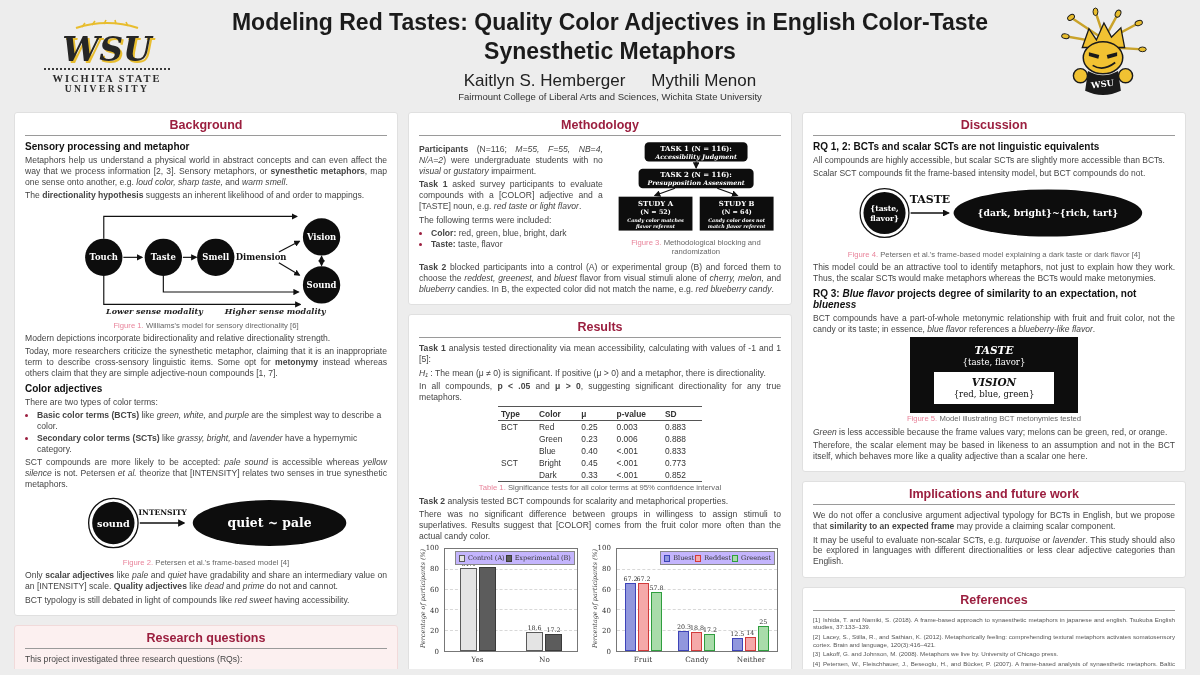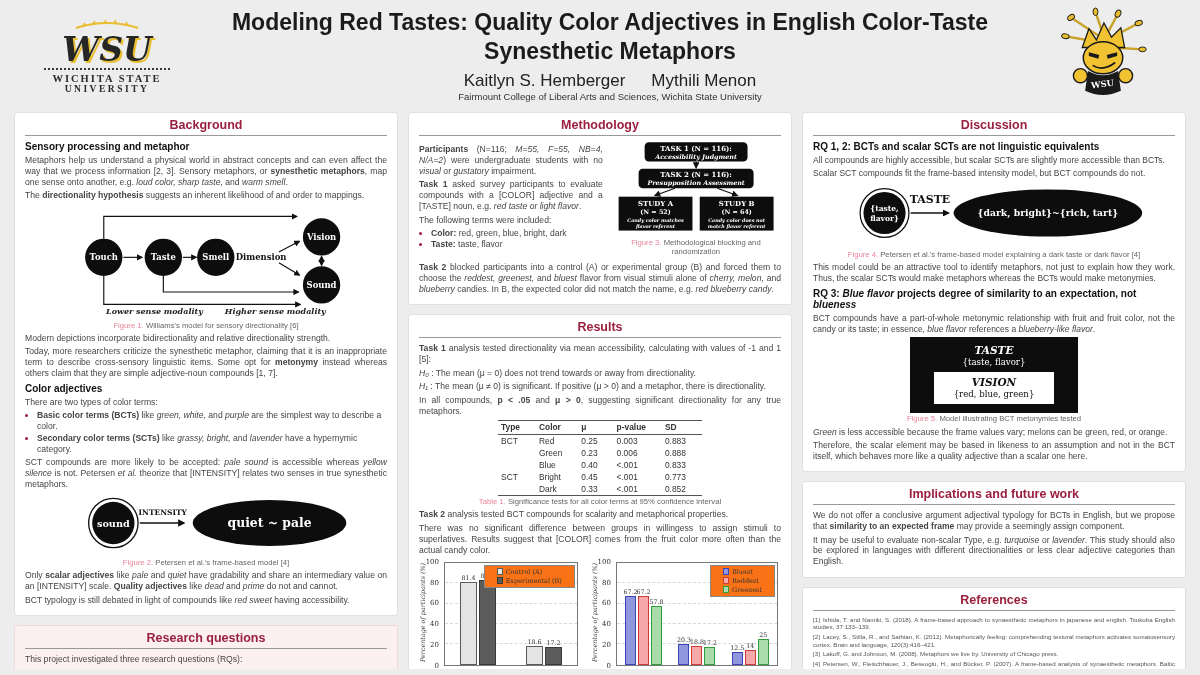--- a/index.html
+++ b/index.html
@@ -60,22 +60,22 @@
   .ytick{position:absolute;right:3px;transform:translateY(50%);font:7px "DejaVu Serif",serif;color:#333;}
   .ylab{position:absolute;left:0;top:0;bottom:25px;width:8px;display:flex;align-items:center;justify-content:center;
         writing-mode:vertical-rl;transform:rotate(180deg);font:italic 6.4px "DejaVu Serif",serif;color:#444;white-space:nowrap;}
   .groups{position:absolute;left:0;right:0;top:0;bottom:0;display:flex;}
   .group{flex:1;display:flex;align-items:flex-end;justify-content:center;height:100%;}
   .barwrap{display:flex;flex-direction:column;align-items:center;justify-content:flex-end;height:100%;}
   .bar{border:1px solid;box-sizing:border-box;}
   .val{font:6.3px "DejaVu Serif",serif;color:#333;margin-bottom:1px;white-space:nowrap;}
   .xticks{position:absolute;left:25px;right:3px;bottom:13px;display:flex;}
   .xtick{flex:1;text-align:center;font:7.3px "DejaVu Serif",serif;color:#333;}
-  .legend{position:absolute;top:2px;right:2px;border:1px solid #888;background:#f97316;padding:2px 12px;
-          display:flex;flex-direction:column;gap:1px;}
+  .legend{position:absolute;top:2px;right:2px;border:1px solid #888;background:#c4b5fd;padding:2px 3px;
+          display:flex;flex-direction:row;gap:1px;}
   .leg-row{display:flex;align-items:center;gap:3px;font:6.5px "DejaVu Serif",serif;color:#333;}
   .leg-swatch{width:6px;height:7px;border:1px solid;box-sizing:border-box;}
   
   ol.refs{margin:1px 0 0;padding-left:0;list-style:none;}
   ol.refs li{font-size:6.2px;line-height:1.24;color:#555;margin-bottom:2px;text-align:justify;}
   ol.refs .rnum{margin-right:3px;color:#555;}
 </style>
 </head>
 <body>
 
@@ -269,21 +269,20 @@
               <span>Methodological blocking and randomization</span>
             </div>
           </div>
         </div>
         <p class="t"><span style="font-weight: 700;">Task 2</span><span> blocked participants into a control (A) or experimental group (B) and forced them to choose the </span><span style="font-style: italic;">reddest, greenest,</span><span> and </span><span style="font-style: italic;">bluest</span><span> flavor from visual stimuli alone of </span><span style="font-style: italic;">cherry, melon,</span><span> and </span><span style="font-style: italic;">blueberry</span><span> candies. In B, the expected color did not match the name, e.g. </span><span style="font-style: italic;">red blueberry candy</span><span>.</span></p>
       </div>
 
       <div class="block">
         <div class="sec-title">Results</div>
         <p class="t"><span style="font-weight: 700;">Task 1</span><span> analysis tested directionality via mean accessibility, calculating with values of -1 and 1 [5]:</span></p>
-        <p class="t"><span style="font-style: italic;">H₀</span><span> : The mean (μ = 0) does not trend towards or away from directionality.</span></p>
         <p class="t"><span style="font-style: italic;">H₁</span><span> : The mean (μ ≠ 0) is significant.  If positive (μ &gt; 0) and a metaphor, there is directionality.</span></p>
         <p class="t"><span>In all compounds, </span><span style="font-weight: 700;">p &lt; .05</span><span> and </span><span style="font-weight: 700;">μ &gt; 0</span><span>, suggesting significant directionality for any true metaphors.</span></p>
 
         <table class="sig-table">
           <thead>
               <tr>
                 <th>Type</th>
                 <th>Color</th>
                 <th>μ</th>
                 <th>p-value</th>
@@ -520,22 +519,22 @@
             <span>Model illustrating BCT metonymies tested</span>
           </div>
         </div>
 
         <p class="t"><span style="font-style: italic;">Green</span><span> is less accessible because the frame values vary; melons can be green, red, or orange.</span></p>
         <p class="t"><span>Therefore, the scalar element may be based in likeness to an assumption and not in the BCT itself, which behaves more like a quality adjective than a scalar one here.</span></p>
       </div>
 
       <div class="block">
         <div class="sec-title">Implications and future work</div>
-        <p class="t"><span>We do not offer a conclusive argument adjectival typology for BCTs in English, but we propose that </span><span style="font-weight: 700;">similarity to an expected frame</span><span> may provide a seemingly assign component.</span></p>
-        <p class="t"><span>It may be useful to evaluate non-scalar Type, e.g. </span><span style="font-style: italic;">turquoise</span><span> or </span><span style="font-style: italic;">lavender</span><span>. This study should also be explored in languages with different directionalities or less clear adjective categories than English.</span></p>
+        <p class="t"><span>We do not offer a conclusive argument adjectival typology for BCTs in English, but we propose that </span><span style="font-weight: 700;">similarity to an expected frame</span><span> may provide a claiming scalar component.</span></p>
+        <p class="t"><span>It may be useful to evaluate non-scalar SCTs, e.g. </span><span style="font-style: italic;">turquoise</span><span> or </span><span style="font-style: italic;">lavender</span><span>. This study should also be explored in languages with different directionalities or less clear adjective categories than English.</span></p>
       </div>
 
       <div class="block">
         <div class="sec-title">References</div>
         <ol class="refs">
             <li><span class="rnum">[1]</span><span class="rtxt">Ishida, T. and Namiki, S. (2018).  A frame-based approach to synaesthetic metaphors in japanese and english.  Tsukuba English studies, 37:133–139.</span></li>
             <li><span class="rnum">[2]</span><span class="rtxt">Lacey, S., Stilla, R., and Sathian, K. (2012).  Metaphorically feeling: comprehending textural metaphors activates somatosensory cortex.  Brain and language, 120(3):416–421.</span></li>
             <li><span class="rnum">[3]</span><span class="rtxt">Lakoff, G. and Johnson, M. (2008).  Metaphors we live by.  University of Chicago press.</span></li>
             <li><span class="rnum">[4]</span><span class="rtxt">Petersen, W., Fleischhauer, J., Beseoglu, H., and Bücker, P. (2007). A frame-based analysis of synaesthetic metaphors.  Baltic International Yearbook of Cognition, Logic and Communication, 3(1):8.</span></li>
           </ol>

